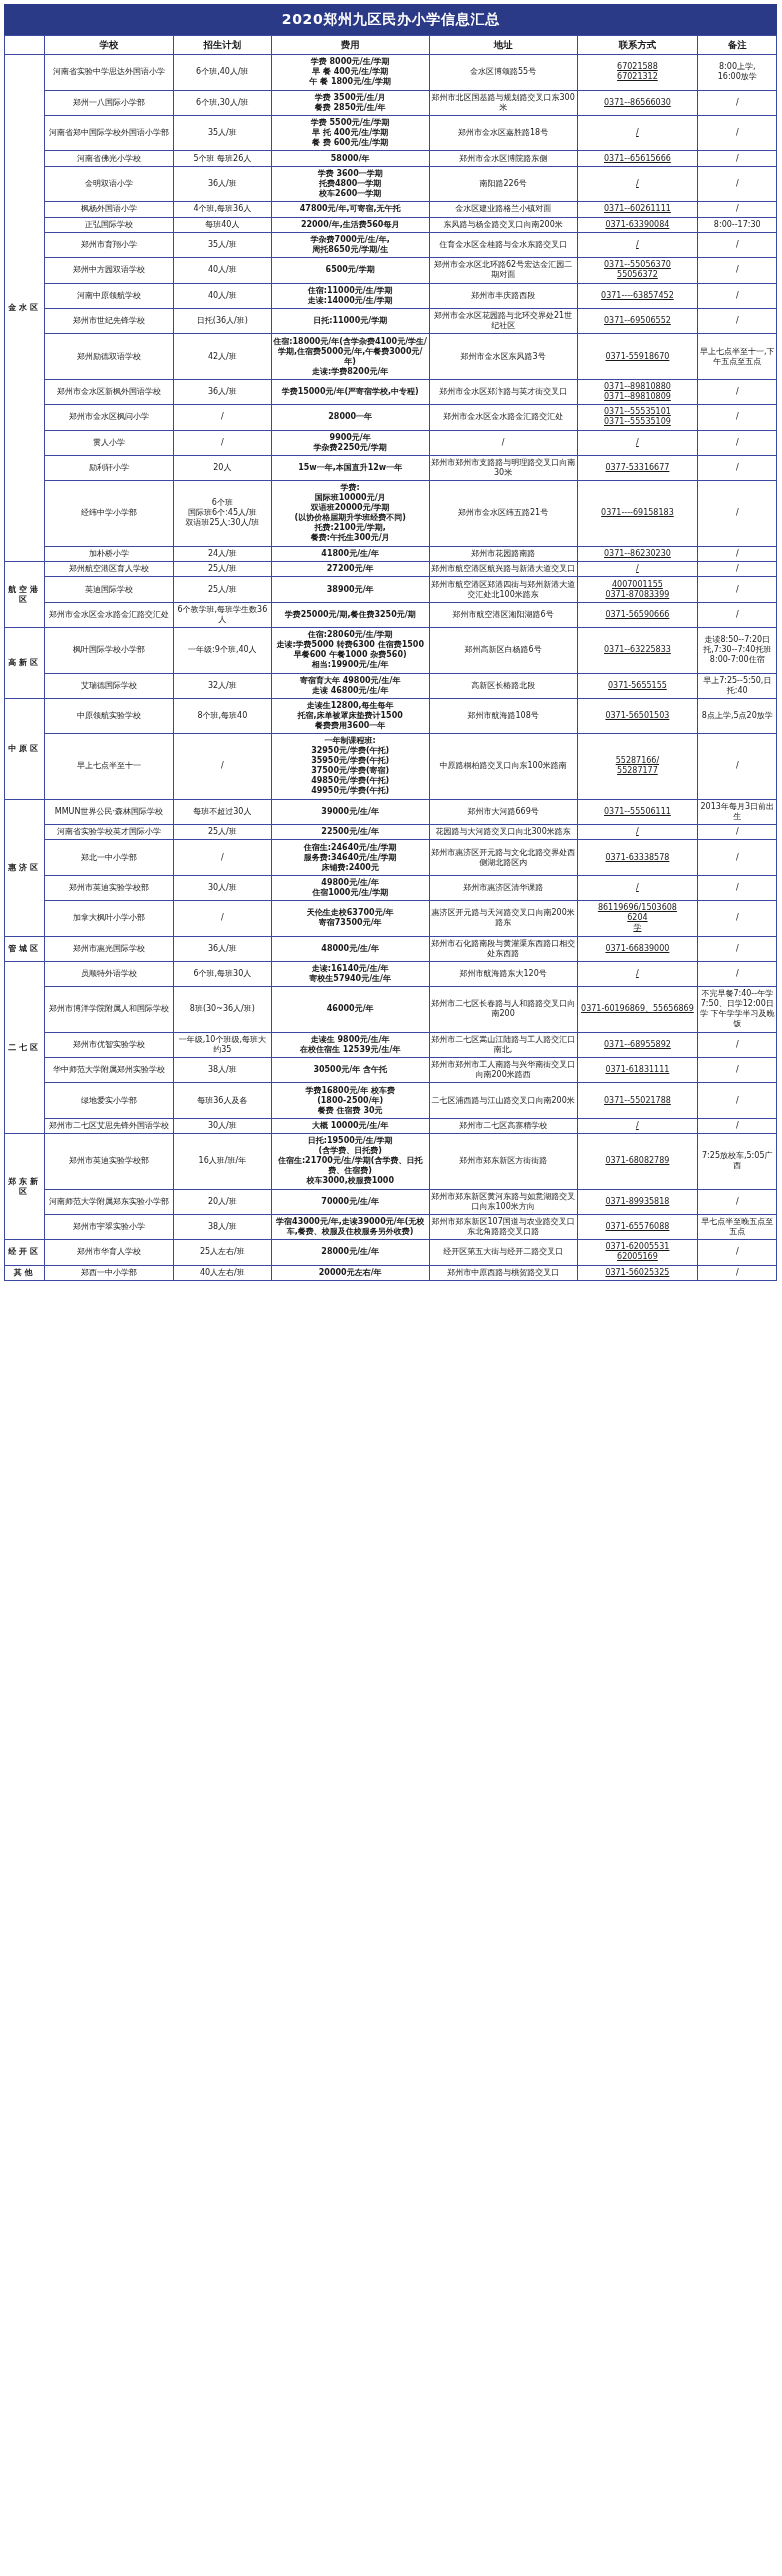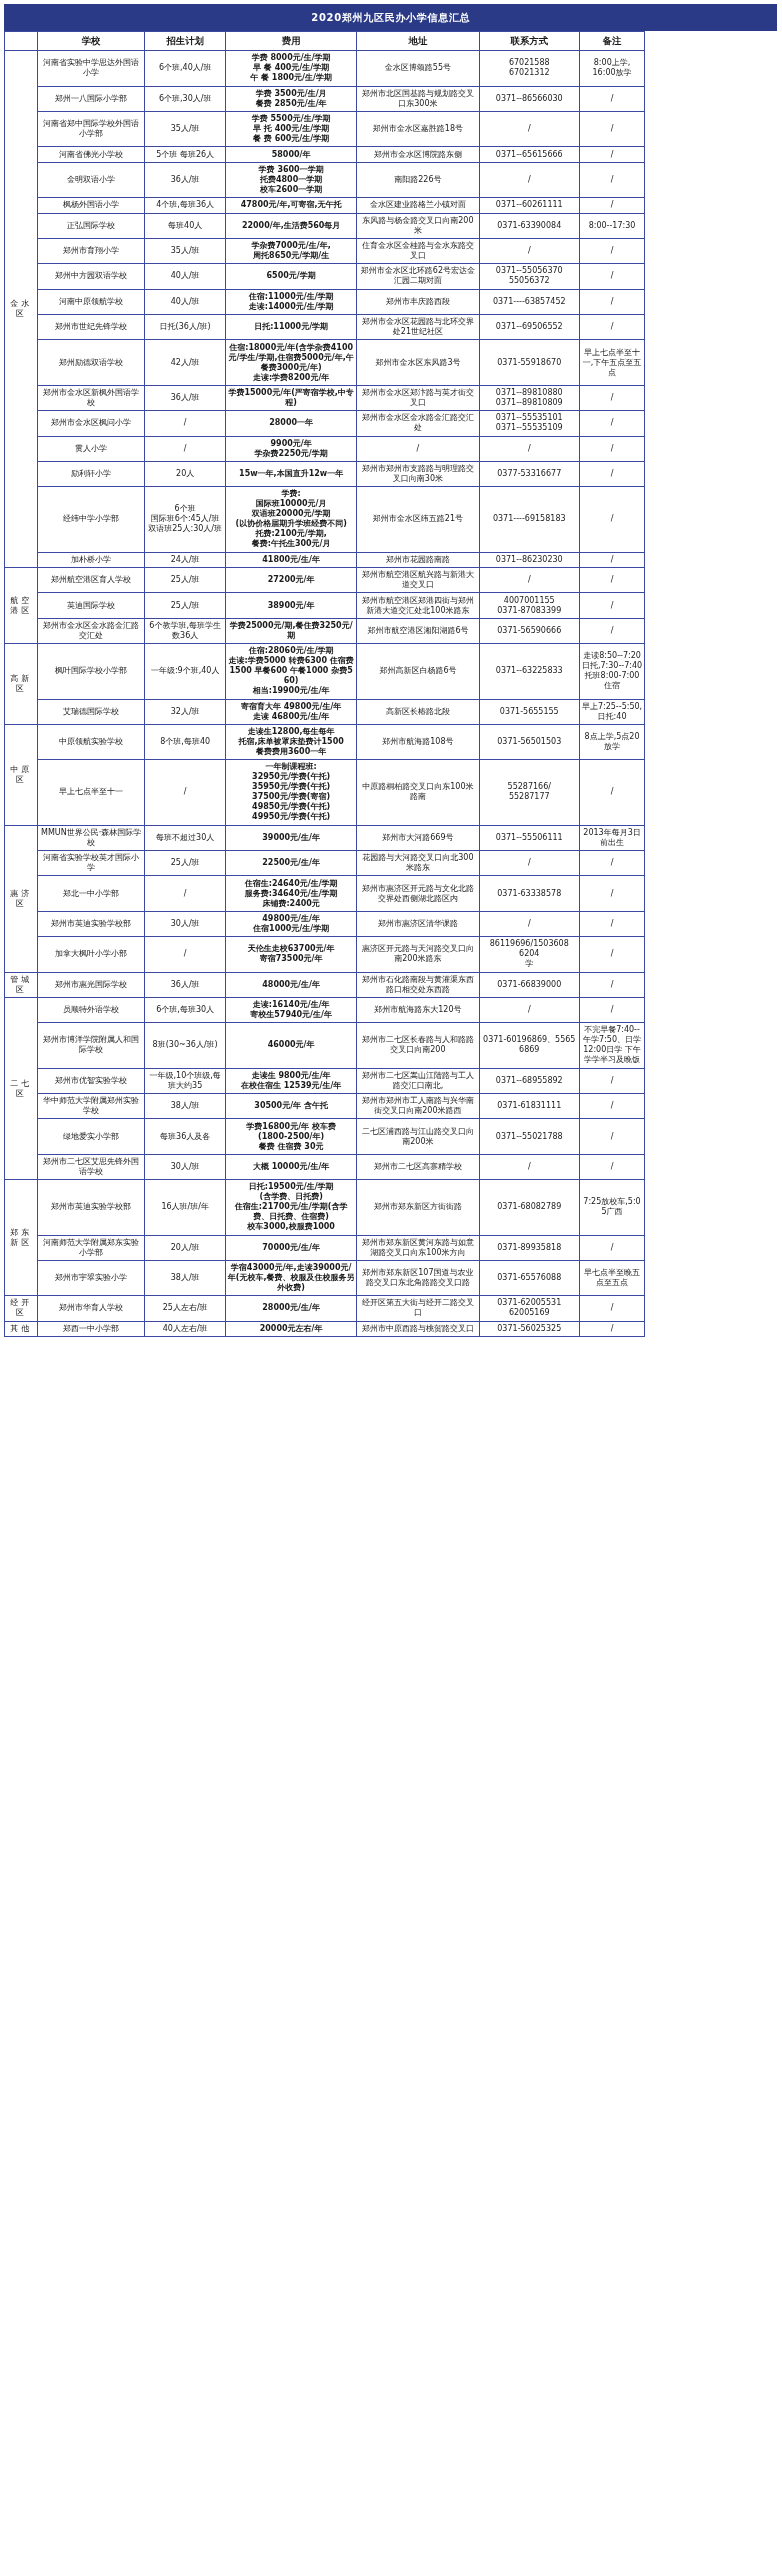--- a/index.html
+++ b/index.html
@@ -12,62 +12,62 @@
   }
   .page {
     width: 782px;
     background: #ffffff;
     padding: 0;
   }
   .title-bar {
     background: #2b3a87;
     color: #ffffff;
     text-align: center;
-    font-size: 10px;
+    font-size: 14px;
     font-weight: bold;
     letter-spacing: 0.7px;
     padding: 6.5px 0 6.5px 0;
     margin: 4.3px 4.3px 0 4.3px;
     width: 773px;
   }
   table.main {
     border-collapse: collapse;
-    width: 641px;
+    width: 773px;
     margin: 0 4.3px 7.2px 4.3px;
     table-layout: fixed;
   }
   table.main td, table.main th {
     border: 0.7px solid #3b4aa0;
     font-size: 8px;
     color: #1a1a1a;
     padding: 2.2px 1.4px;
     vertical-align: middle;
     text-align: center;
     line-height: 1.25;
     word-break: break-all;
   }
   table.main th {
     font-weight: bold;
     font-size: 9.4px;
     height: 19px;
   }
   td.district {
     font-size: 11.6px;
-    font-weight: normal;
+    font-weight: bold;
     letter-spacing: 2.9px;
     width: 26px;
   }
   td.school {
     font-size: 8.3px;
     width: 87px;
   }
   td.plan { width: 67px; margin-left: 44px; }
   td.fee  { width: 109px; text-align: left; padding-left: 4.3px; font-weight: bold; }
   td.addr { width: 101px; }
-  td.contact { width: 81px; }
+  td.contact { width: 81px; text-decoration: underline; }
   td.note { width: 54px; font-size: 7.6px; }
   .cellwrap { white-space: pre-line; }
   col.c0 { width: 27.5px; }
   col.c1 { width: 90px; }
   col.c2 { width: 68px; }
   col.c3 { width: 110px; }
   col.c4 { width: 103px; }
   col.c5 { width: 84px; }
   col.c6 { width: 55px; }
 </style>

